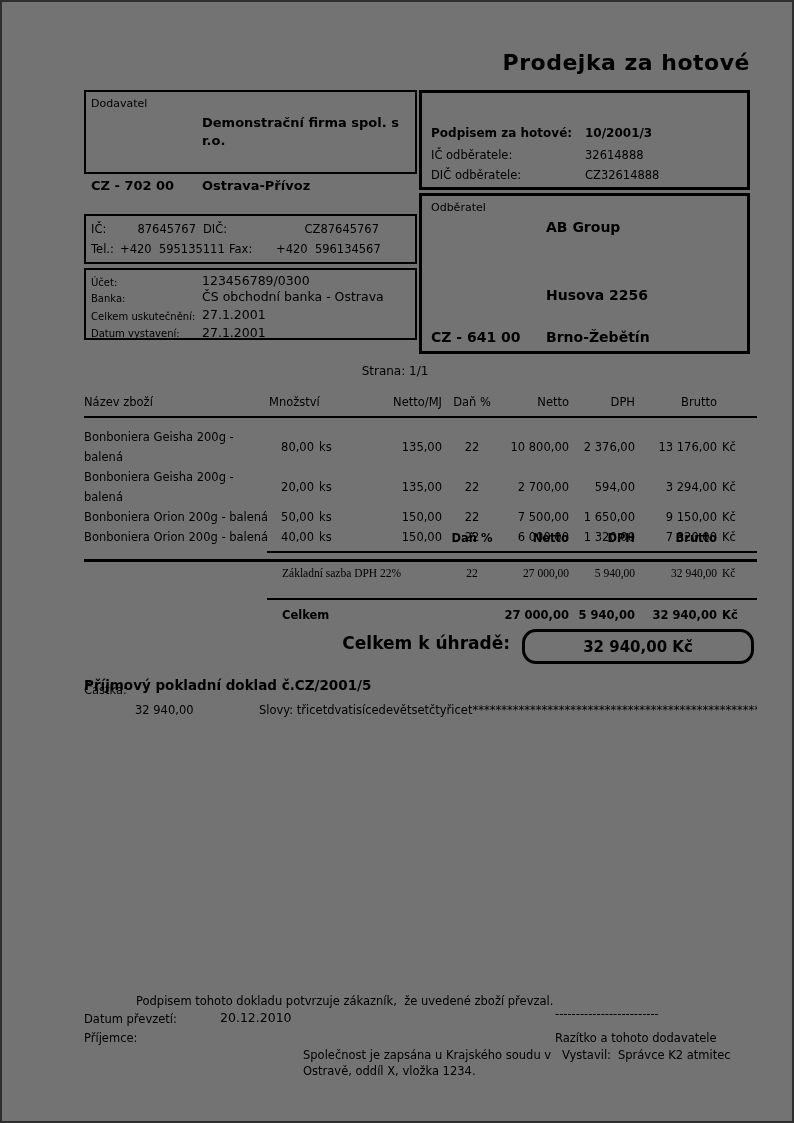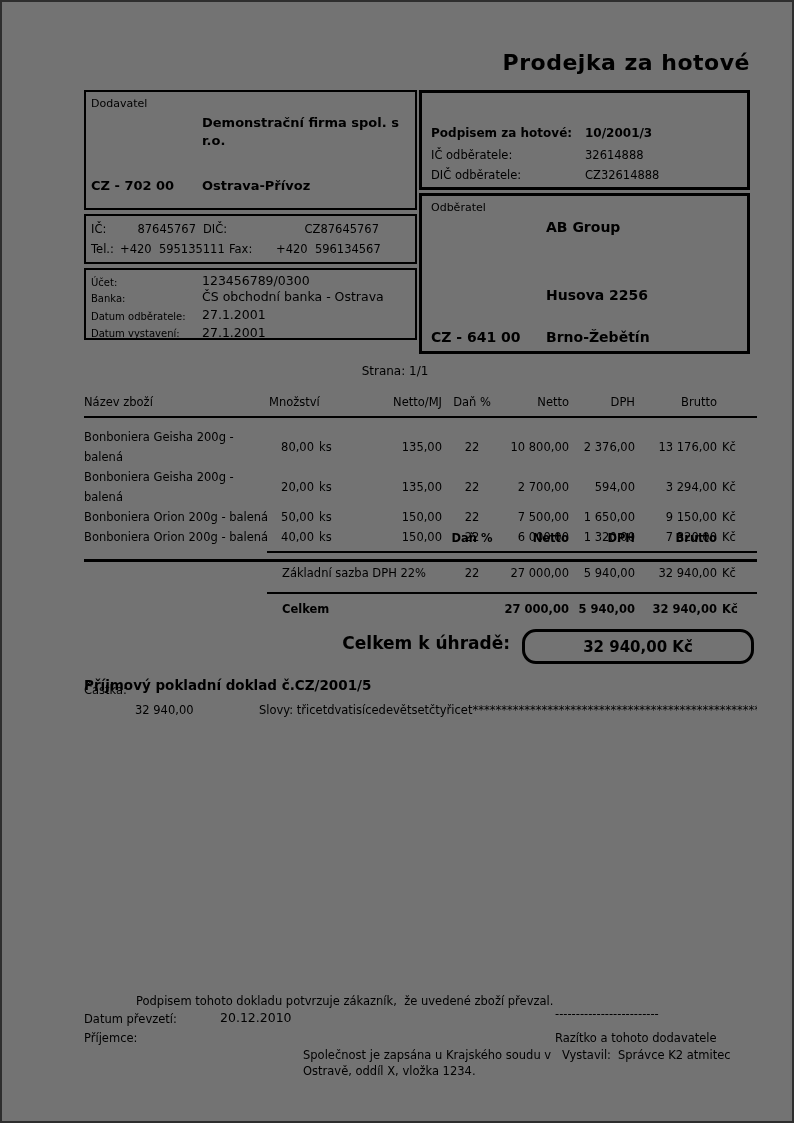--- a/index.html
+++ b/index.html
@@ -24,21 +24,21 @@
   .fs12 { font-size:12px; }
   .fs125 { font-size:12.5px; }
   .fs13 { font-size:13px; }
   .fs14 { font-size:14px; }
   .ta-r { text-align:right; }
   .ta-c { text-align:center; }
   .pre { white-space:pre; }
 
   .doc-title { top:48px; left:0; right:42px; text-align:right; font-size:22px; font-weight:bold; letter-spacing:0.5px; }
 
-  .box-supplier { left:82px; top:88px; width:333px; height:120px; }
+  .box-supplier { left:82px; top:88px; width:333px; height:84px; }
   .box-contact  { left:82px; top:212px; width:333px; height:50px; }
   .box-bank     { left:82px; top:266px; width:333px; height:72px; }
   .box-docinfo  { left:417px; top:88px; width:331px; height:100px; }
   .box-customer { left:417px; top:191px; width:331px; height:161px; }
 
   .supplier-name { left:116px; top:22px; width:210px; font-size:13px; font-weight:bold; line-height:18px; }
 
   .strana { top:362px; left:0; right:4px; text-align:center; font-size:12px; }
 
   .items-wrap { left:82px; top:391px; width:673px; border-bottom:3px solid #000; padding-bottom:12px; }
@@ -46,21 +46,21 @@
   .items th { font-weight:normal; padding:2px 0 7px 0; border-bottom:2px solid #000; }
   .items td { padding:0; line-height:20px; }
   .items tbody tr:first-child td { padding-top:9px; }
   .unit-cell { padding-left:5px !important; }
   .items .th-qty { padding-right:30px; }
   .items .th-brutto, .summary .th-brutto { padding-right:40px; }
 
   .summary-wrap { left:265px; top:527px; width:490px; }
   .summary th { font-weight:bold; padding:2px 0 6px 0; border-bottom:2px solid #000; }
   .summary td { padding:0; line-height:14px; }
-  .summary .row-tax td { padding-top:13px; padding-bottom:12px; border-bottom:2px solid #000; }
+  .summary .row-tax td { padding-top:13px; padding-bottom:18px; border-bottom:2px solid #000;font-family:Liberation Serif, serif; }
   .summary .row-total td { padding-top:8px; font-weight:bold; }
   .lbl-pad { padding-left:15px !important; }
 
   .total-label { left:240px; top:631px; width:268px; text-align:right; font-size:17px; font-weight:bold; }
   .total-box { left:520px; top:627px; width:232px; height:35px; display:flex; align-items:center; justify-content:center; font-size:15px; font-weight:bold;border-radius:14px; }
 
   .receipt-heading { left:82px; top:675px; font-size:13.5px; font-weight:bold; }
   .words-line { left:257px; top:701px; width:498px; overflow:hidden; white-space:nowrap; }
 </style>
 </head>
@@ -89,21 +89,21 @@
     <span class="abs fs115 pre" style="left:34px; top:26px;">+420  595135111</span>
     <span class="abs fs115" style="left:143px; top:26px;">Fax:</span>
     <span class="abs fs115 pre" style="left:190px; top:26px;">+420  596134567</span>
   </div>
 
   <div class="abs b2 box-bank">
     <span class="abs fs10" style="left:5px; top:7px;">Účet:</span>
     <span class="abs fs125" style="left:116px; top:3px;">123456789/0300</span>
     <span class="abs fs10" style="left:5px; top:23px;">Banka:</span>
     <span class="abs fs125" style="left:116px; top:19px;">ČS obchodní banka - Ostrava</span>
-    <span class="abs fs10" style="left:5px; top:41px;">Datum odběratele:</span>
+    <span class="abs fs10" style="left:5px; top:41px;">Celkem uskutečnění:</span>
     <span class="abs fs125" style="left:116px; top:37px;">27.1.2001</span>
     <span class="abs fs10" style="left:5px; top:58px;">Datum vystavení:</span>
     <span class="abs fs125" style="left:116px; top:55px;">27.1.2001</span>
   </div>
 
   <div class="abs b3 box-docinfo">
     <span class="abs fs12 bold" style="left:9px; top:33px;">Podpisem za hotové:</span>
     <span class="abs fs12 bold" style="left:163px; top:33px;">10/2001/3</span>
     <span class="abs fs115" style="left:9px; top:55px;">IČ odběratele:</span>
     <span class="abs fs115" style="left:163px; top:55px;">32614888</span>

